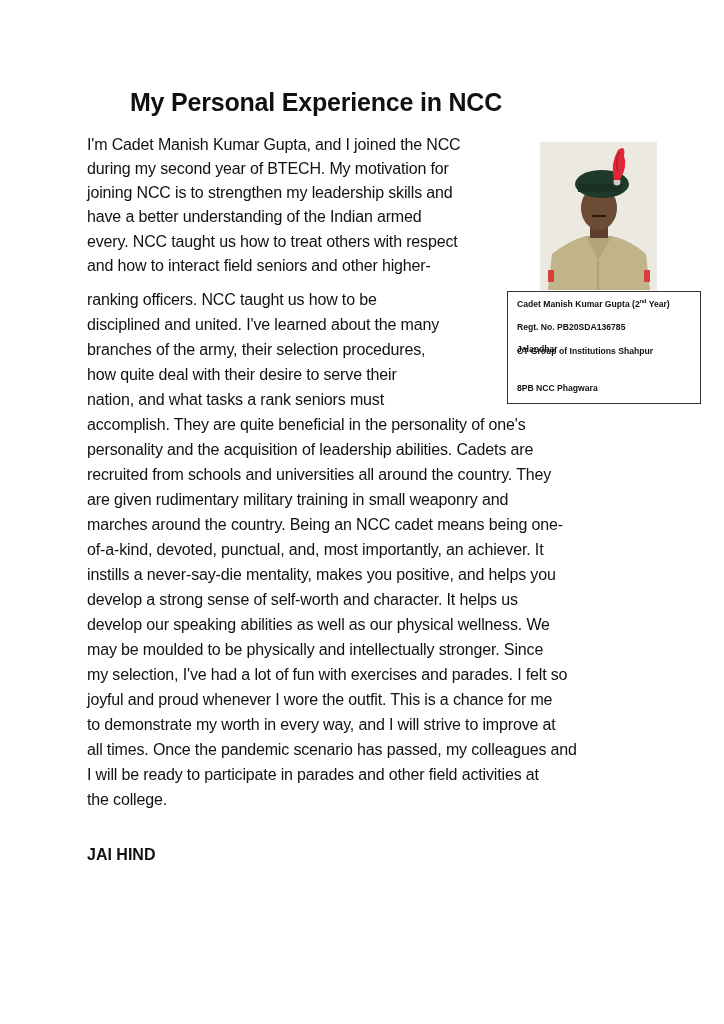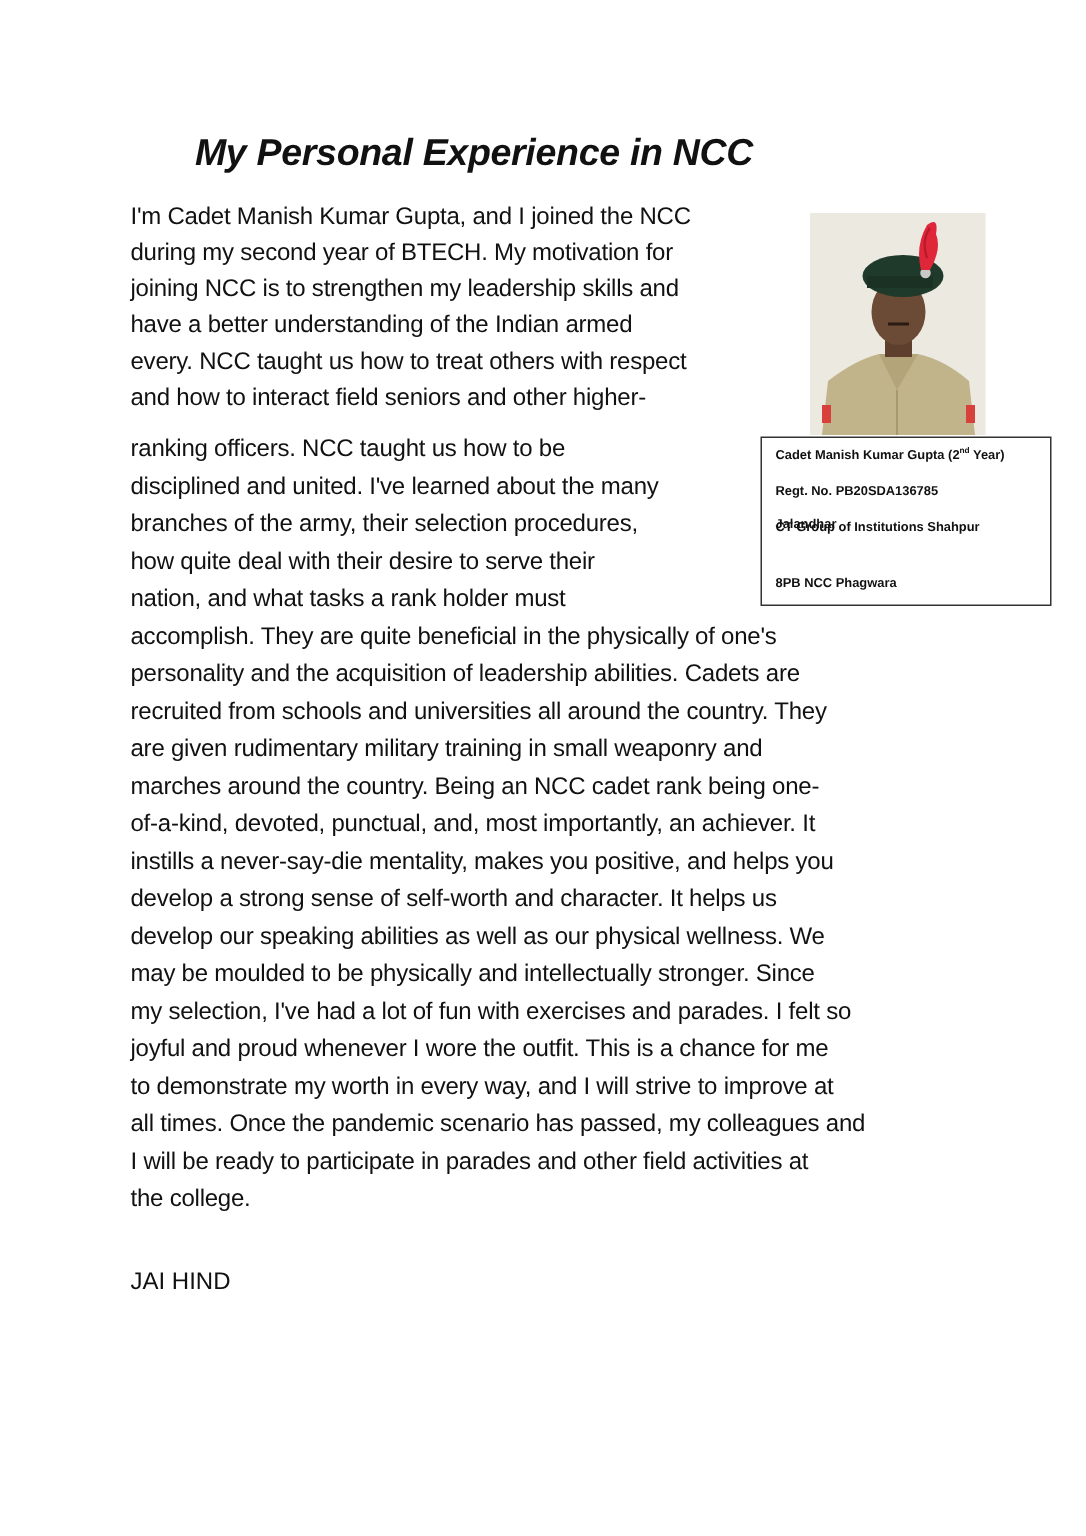--- a/index.html
+++ b/index.html
@@ -1,50 +1,50 @@
 <!DOCTYPE html>
 <html><head>
 <meta charset="utf-8">
 <style>
   html, body { margin:0; padding:0; background:#ffffff; }
   body { width:724px; height:1024px; position:relative; overflow:hidden;
          font-family:"Liberation Sans", sans-serif; color:#111; }
   .title { position:absolute; left:0; width:632px; top:88px; text-align:center;
-           font-weight:bold; font-size:25px; letter-spacing:-0.2px;font-style:italic; }
+           font-weight:bold; font-size:25px; letter-spacing:-0.2px; }
   .line { position:absolute; left:87px; font-size:16px; white-space:nowrap; letter-spacing:-0.15px; }
   .photo { position:absolute; left:540px; top:142px; width:117px; height:148px; background:#ece9e1; overflow:hidden; }
   .caption { position:absolute; left:507px; top:291px; width:194px; height:113px;
              border:1px solid #333; background:#fff; box-sizing:border-box;
              font-weight:bold; font-size:8.6px; color:#111; }
   .cap { position:absolute; left:9px; white-space:nowrap; }
   .cap sup { font-size:5.5px; }
-  .jaihind { position:absolute; left:87px; top:846px; font-weight:normal; font-size:16px; }
+  .jaihind { position:absolute; left:87px; top:846px; font-weight:bold; font-size:16px; }
 </style>
 </head>
 <body>
 
 <div class="title">My Personal Experience in NCC</div>
 
 <div>
   <div class="line" style="top:136px">I'm Cadet Manish Kumar Gupta, and I joined the NCC</div>
   <div class="line" style="top:160px">during my second year of BTECH. My motivation for</div>
   <div class="line" style="top:184px">joining NCC is to strengthen my leadership skills and</div>
   <div class="line" style="top:208px">have a better understanding of the Indian armed</div>
   <div class="line" style="top:233px">every. NCC taught us how to treat others with respect</div>
   <div class="line" style="top:257px">and how to interact field seniors and other higher-</div>
   <div class="line" style="top:291px">ranking officers. NCC taught us how to be</div>
   <div class="line" style="top:316px">disciplined and united. I've learned about the many</div>
   <div class="line" style="top:341px">branches of the army, their selection procedures,</div>
   <div class="line" style="top:366px">how quite deal with their desire to serve their</div>
-  <div class="line" style="top:391px">nation, and what tasks a rank holder must</div>
-  <div class="line" style="top:416px">accomplish. They are quite beneficial in the physically of one's</div>
+  <div class="line" style="top:391px">nation, and what tasks a rank seniors must</div>
+  <div class="line" style="top:416px">accomplish. They are quite beneficial in the personality of one's</div>
   <div class="line" style="top:441px">personality and the acquisition of leadership abilities. Cadets are</div>
   <div class="line" style="top:466px">recruited from schools and universities all around the country. They</div>
   <div class="line" style="top:491px">are given rudimentary military training in small weaponry and</div>
-  <div class="line" style="top:516px">marches around the country. Being an NCC cadet rank being one-</div>
+  <div class="line" style="top:516px">marches around the country. Being an NCC cadet means being one-</div>
   <div class="line" style="top:541px">of-a-kind, devoted, punctual, and, most importantly, an achiever. It</div>
   <div class="line" style="top:566px">instills a never-say-die mentality, makes you positive, and helps you</div>
   <div class="line" style="top:591px">develop a strong sense of self-worth and character. It helps us</div>
   <div class="line" style="top:616px">develop our speaking abilities as well as our physical wellness. We</div>
   <div class="line" style="top:641px">may be moulded to be physically and intellectually stronger. Since</div>
   <div class="line" style="top:666px">my selection, I've had a lot of fun with exercises and parades. I felt so</div>
   <div class="line" style="top:691px">joyful and proud whenever I wore the outfit. This is a chance for me</div>
   <div class="line" style="top:716px">to demonstrate my worth in every way, and I will strive to improve at</div>
   <div class="line" style="top:741px">all times. Once the pandemic scenario has passed, my colleagues and</div>
   <div class="line" style="top:766px">I will be ready to participate in parades and other field activities at</div>

